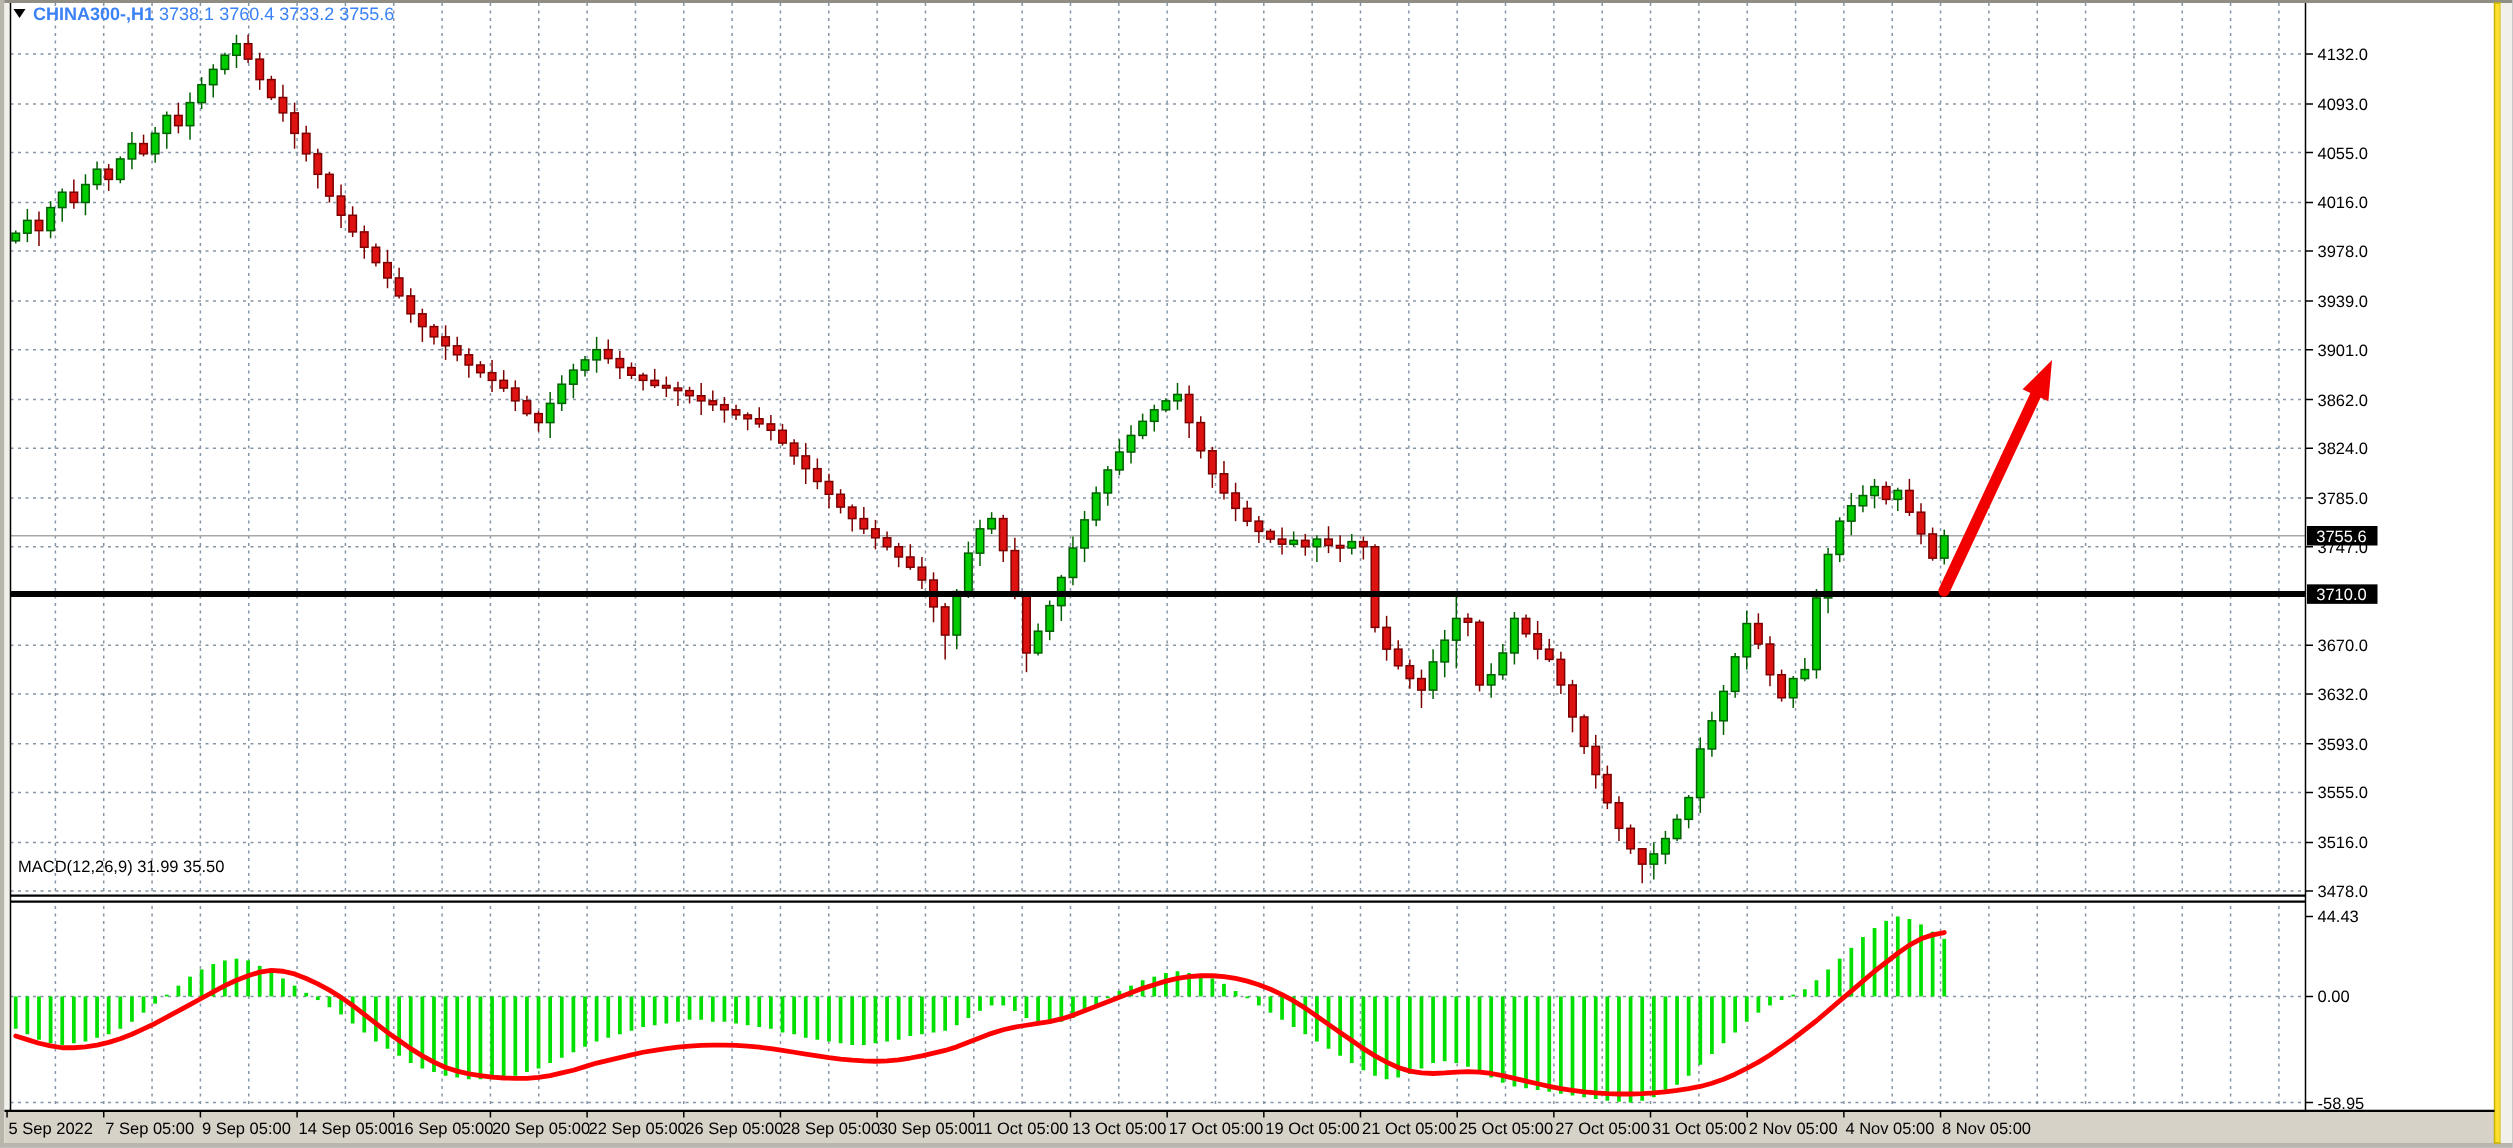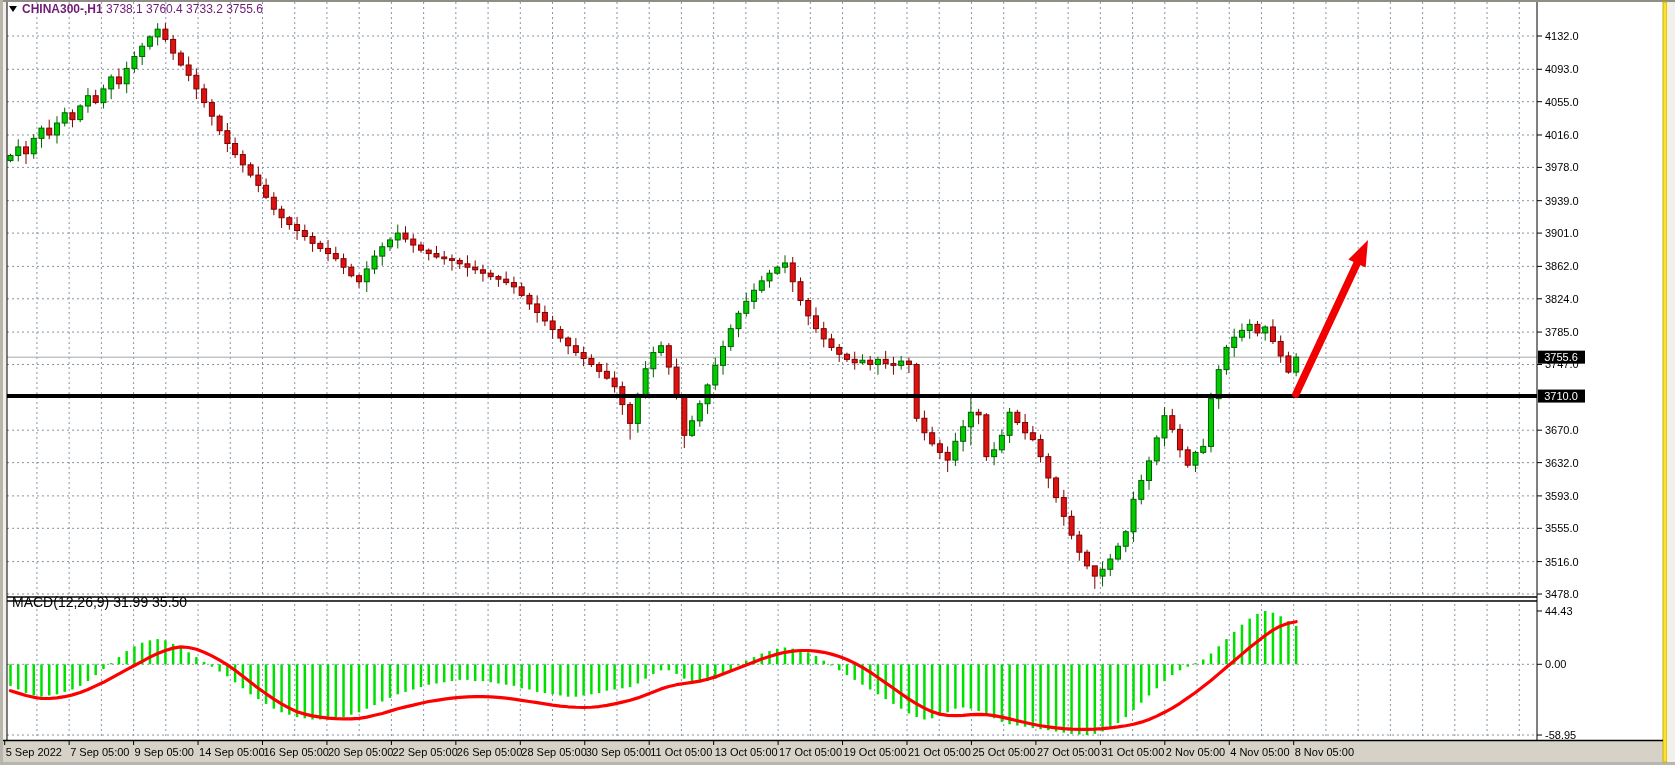--- a/index.html
+++ b/index.html
@@ -1,25 +1,25 @@
 <!DOCTYPE html>
 <html><head>
 <meta charset="utf-8">
 <style>
   html,body{margin:0;padding:0;background:#888;}
   .root{position:relative;width:1675px;height:765px;background:#ffffff;
         font-family:"Liberation Sans",sans-serif;overflow:hidden;}
   .chart-svg{position:absolute;left:0;top:0;}
-  .title-bar{position:absolute;left:22px;top:2px;font-size:12px;color:#701a75;
+  .title-bar{position:absolute;left:22px;top:2px;font-size:12px;color:#3b82f6;
              letter-spacing:0px;white-space:nowrap;}
   .title-bar .sym{font-weight:700;}
   .dd-tri{position:absolute;left:9px;top:6px;width:0;height:0;
           border-left:4px solid transparent;border-right:4px solid transparent;
           border-top:6px solid #000;}
-  .macd-label{position:absolute;left:12px;top:594px;font-size:14px;color:#000;white-space:nowrap;}
+  .macd-label{position:absolute;left:12px;top:572px;font-size:11px;color:#000;white-space:nowrap;}
   text{font-family:"Liberation Sans",sans-serif;}
 </style>
 </head>
 <body>
 
 <div class="root">
   <svg class="chart-svg" id="cv" width="1675" height="765">
       <rect x="0" y="0" width="1675" height="765" fill="#ffffff"></rect>
       <rect x="0" y="0" width="1675" height="2" fill="#8f8d84"></rect>
       <rect x="0" y="0" width="3" height="765" fill="#b8b5ac"></rect>

